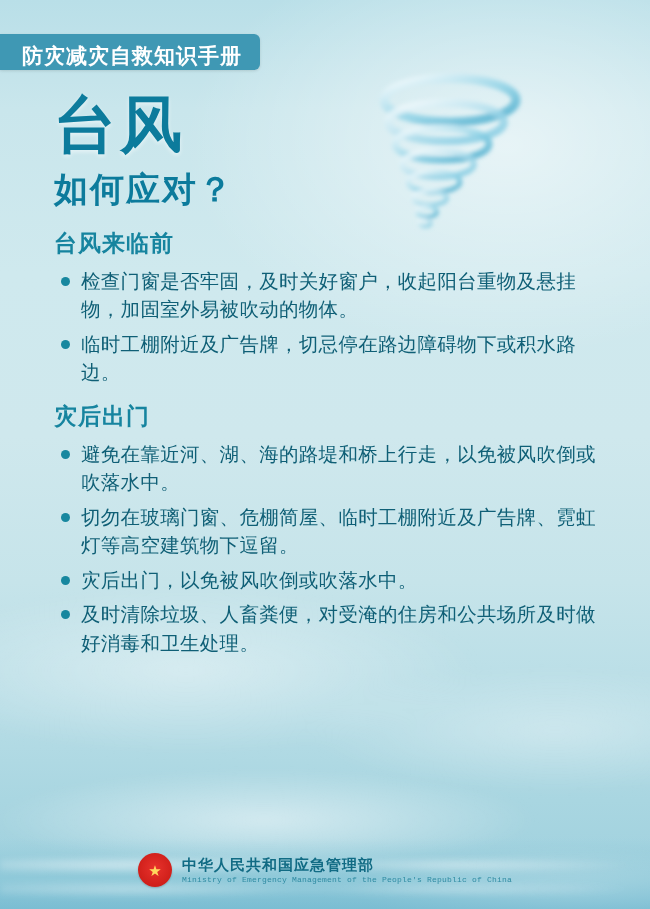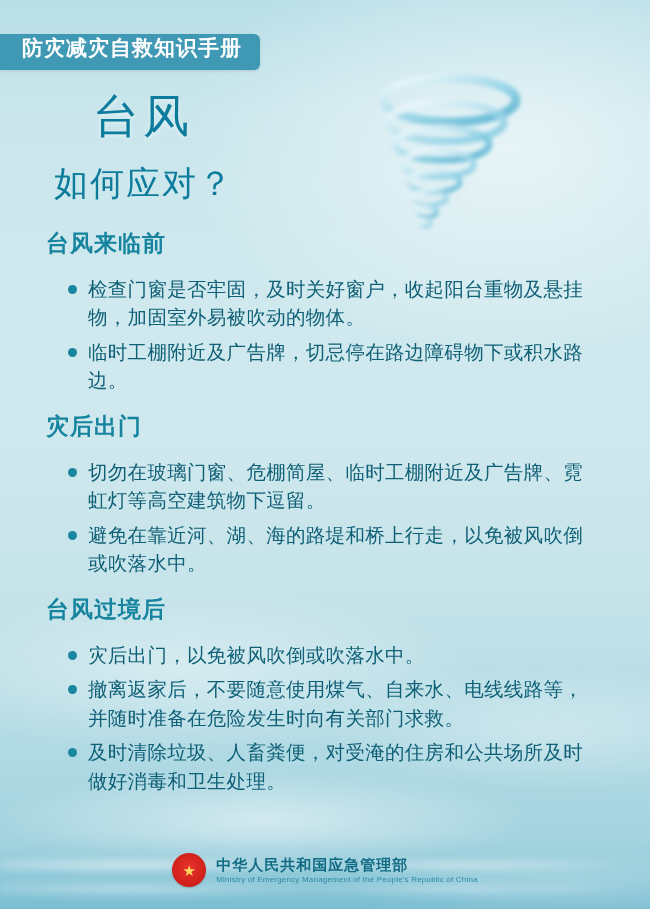--- a/index.html
+++ b/index.html
@@ -53,21 +53,21 @@
   .wave-a { top: 852px; }
   .wave-b { top: 876px; opacity: 0.7; }
 
   
   .ribbon {
     position: absolute;
     left: 0; top: 34px;
     height: 36px;
     padding: 0 18px 0 22px;
     display: flex;
-    align-items: flex-start;
+    align-items: flex-end;
     background: #3f98b4;
     color: #ffffff;
     font-size: 21px;
     font-weight: bold;
     letter-spacing: 1px;
     border-radius: 0 6px 6px 0;
     box-shadow: 0 1px 3px rgba(0,0,0,0.12);
   }
 
   
@@ -76,53 +76,52 @@
     right: 88px; top: 60px;
     width: 230px; height: 200px;
     pointer-events: none;
   }
 
   .title-block {
     position: absolute;
     left: 54px; top: 92px;
   }
   .title-main {
-    font-size: 46px;
-    font-weight: normal;
+    font-size: 62px;
+    font-weight: bold;
     color: #0c7b9c;
     letter-spacing: 4px;
     line-height: 1.05;
     text-shadow: 0 2px 4px rgba(255,255,255,0.55);
-    margin-left: 39px;
   }
   .title-sub {
-    margin-top: 21px;
+    margin-top: 10px;
     font-size: 34px;
-    font-weight: normal;
+    font-weight: bold;
     color: #0c7b9c;
     letter-spacing: 2px;
   }
 
   .content {
     position: absolute;
-    left: 46px; top: 228px;
+    left: 54px; top: 228px;
     width: 556px;
   }
   .section { margin-bottom: 4px; }
   .section-head {
     font-size: 23px;
     font-weight: bold;
     color: #16849f;
     letter-spacing: 1px;
     margin: 14px 0 8px 0;
   }
   .section:first-child .section-head { margin-top: 0; }
   ul.items {
     list-style: none;
-    margin: 16px;
+    margin: 1px;
     padding: 0;
   }
   ul.items li {
     position: relative;
     padding-left: 26px;
     margin-bottom: 6px;
     font-size: 19.5px;
     line-height: 1.46;
     color: #0f5f76;
     letter-spacing: 0.3px;
@@ -163,20 +162,21 @@
     font-size: 15px;
     font-weight: bold;
     color: #116b84;
     letter-spacing: 1px;
   }
   .footer-en {
     font-size: 8px;
     color: #2f8ba2;
     letter-spacing: 0.2px;
     margin-top: 2px;
+    font-family: Liberation Mono, monospace;
   }
 </style>
 </head>
 <body>
 
 <div class="poster">
 
   <div class="tex tex-1"></div>
   <div class="tex tex-2"></div>
   <div class="tex tex-3"></div>
@@ -225,30 +225,28 @@
       <div class="section-head">台风来临前</div>
       <ul class="items">
         <li><span class="dot"></span><span>检查门窗是否牢固，及时关好窗户，收起阳台重物及悬挂物，加固室外易被吹动的物体。</span></li>
         <li><span class="dot"></span><span>临时工棚附近及广告牌，切忌停在路边障碍物下或积水路边。</span></li>
       </ul>
     </div>
 
     <div class="section">
       <div class="section-head">灾后出门</div>
       <ul class="items">
+        <li><span class="dot"></span><span>避免在靠近河、湖、海的路堤和桥上行走，以免被风吹倒或吹落水中。</span></li>
         <li><span class="dot"></span><span>切勿在玻璃门窗、危棚简屋、临时工棚附近及广告牌、霓虹灯等高空建筑物下逗留。</span></li>
-        <li><span class="dot"></span><span>避免在靠近河、湖、海的路堤和桥上行走，以免被风吹倒或吹落水中。</span></li>
       </ul>
     </div>
 
     <div class="section">
-      <div class="section-head">台风过境后</div>
       <ul class="items">
         <li><span class="dot"></span><span>灾后出门，以免被风吹倒或吹落水中。</span></li>
-        <li><span class="dot"></span><span>撤离返家后，不要随意使用煤气、自来水、电线线路等，并随时准备在危险发生时向有关部门求救。</span></li>
         <li><span class="dot"></span><span>及时清除垃圾、人畜粪便，对受淹的住房和公共场所及时做好消毒和卫生处理。</span></li>
       </ul>
     </div>
 
   </div>
 
   <div class="footer">
     <div class="emblem">
       <span class="star">★</span>
     </div>

